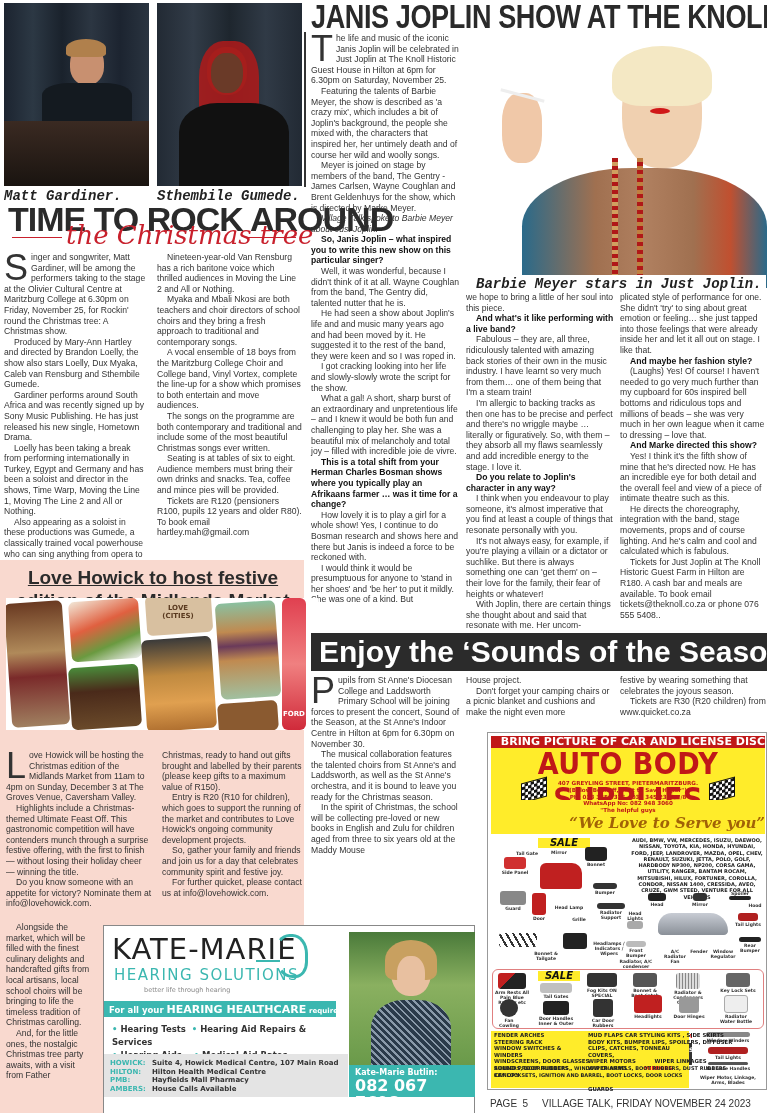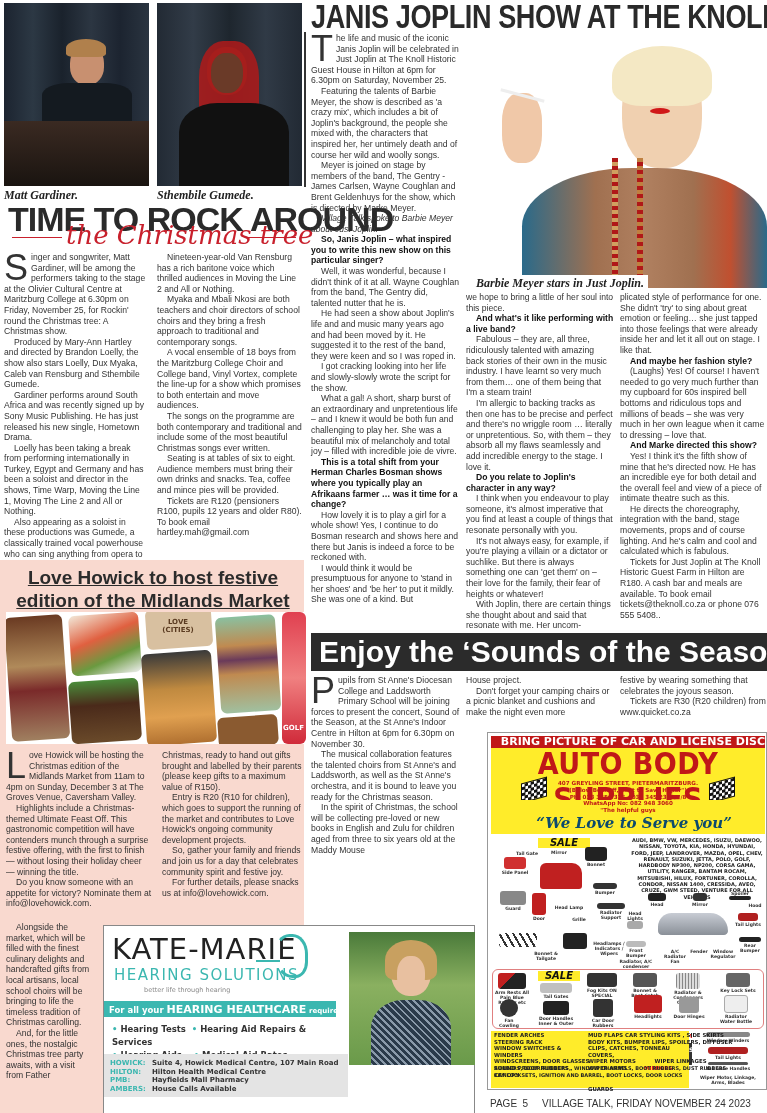--- a/index.html
+++ b/index.html
@@ -4,21 +4,21 @@
 <style>
   * { box-sizing: border-box; margin: 0; padding: 0; }
   body { width: 767px; height: 1113px; background: #fff; font-family: "DejaVu Sans", sans-serif; color: #2a2a2a; position: relative; overflow: hidden; }
   .abs { position: absolute; }
   .body-text { font-size: 8.6px; line-height: 10.6px; color: #333; font-family: "Liberation Sans", sans-serif; }
   .body-text p { text-indent: 10px; }
   .body-text p.noind { text-indent: 0; }
   .body-text p.q { font-weight: bold; color: #111; }
   .dropcap { float: left; font-size: 36px; line-height: 30px; margin: 1px 3px 0 0; font-family: "Liberation Sans", sans-serif; color: #333; }
   .photo { background: #222; overflow: hidden; }
-  .caption { font-size: 12px; font-style: italic; font-weight: bold; font-family: Liberation Serif, serif; color: #222; text-align: center; }
+  .caption { font-size: 14px; font-style: italic; font-weight: bold; font-family: Liberation Mono, monospace; color: #222; text-align: center; }
   .headline-joplin { font-family: "Liberation Sans", sans-serif; font-weight: bold; font-size: 33px; letter-spacing: -0.5px; color: #2a2a2a; transform: scaleX(0.82); transform-origin: left top; white-space: nowrap; }
   .headline-rock { font-family: "Liberation Sans", sans-serif; font-weight: bold; font-size: 34px; color: #2a2a2a; letter-spacing: -1px; white-space: nowrap; }
   .script-red { font-family: "DejaVu Serif", serif; font-style: italic; font-size: 26px; color: #c8202c; white-space: nowrap; }
   .pink-box { background: #f9d9cf; }
   .love-head { font-family: "Liberation Sans", sans-serif; font-weight: bold; font-size: 19px; color: #2b2b2b; text-align: center; line-height: 23px; }
   .sounds-bar { background: #2b2b2b; color: #fff; font-family: "Liberation Sans", sans-serif; font-weight: bold; font-size: 30px; white-space: nowrap; padding-left: 8px; line-height: 38px; }
   .col-rule { background: #333; }
   .km-ad { border: 1px solid #888; background: #fff; }
   .km-title { font-family: "DejaVu Sans", sans-serif; font-size: 29px; color: #222; letter-spacing: 1px; }
   .km-sub { font-family: "DejaVu Sans", sans-serif; font-size: 15px; color: #3bb7b0; letter-spacing: 1.5px; }
@@ -28,21 +28,21 @@
   .km-list { font-size: 8.5px; font-weight: bold; color: #333; }
   .km-list .dot { color: #3bb7b0; }
   .km-addr { background: #e4e4e4; font-size: 7px; font-weight: bold; color: #333; }
   .km-addr .loc { color: #3bb7b0; display: inline-block; width: 42px; }
   .km-phone { background: #3bb7b0; color: #fff; }
   .abs-ad { border: 1px solid #999; background: #fff; }
   .abs-top { background: #c01818; color: #fff; font-weight: bold; font-size: 11px; text-align: right; font-family: "DejaVu Sans", sans-serif; }
   .abs-yellow { background: #ffec2a; }
   .abs-name { font-family: "DejaVu Sans", sans-serif; font-weight: bold; font-size: 30px; color: #c01818; text-align: center; letter-spacing: 0.5px; transform: scaleX(0.9); }
   .abs-small { font-size: 5.6px; font-weight: bold; color: #c01818; text-align: center; line-height: 7px; }
-  .abs-slogan { font-family: "DejaVu Serif", serif; font-style: italic; font-weight: bold; color: #0c4a6e; font-size: 15px; text-align: center; padding-left: 12px; }
+  .abs-slogan { font-family: "DejaVu Serif", serif; font-style: italic; font-weight: bold; color: #a16207; font-size: 15px; text-align: right; padding-left: 12px; }
   .sale-tag { background: #ffec2a; font-weight: bold; font-style: italic; font-size: 10px; color: #111; text-align: center; }
   .brands { font-size: 5px; font-weight: bold; color: #222; text-align: center; line-height: 6.3px; }
   .part { position: absolute; font-size: 4.5px; font-weight: bold; color: #333; text-align: center; }
   .part .pic { border-radius: 3px; margin: 0 auto 1px; }
   .parts-list { font-size: 5.4px; font-weight: bold; line-height: 6.6px; color: #222; }
   .parts-list .red { color: #e02020; }
   .footer { font-family: "Liberation Sans", sans-serif; font-size: 10px; color: #333; }
   .chk { width: 26px; height: 20px; background: repeating-conic-gradient(#111 0 25%, #fff 0 50%) 0 0 / 6px 6px; transform: skewY(-15deg); border: 1px solid #111; }
 </style>
 </head>
@@ -115,67 +115,67 @@
   <div style="position:absolute;left:60px;top:130px;width:245px;height:130px;border-radius:45% 45% 0 0;background:linear-gradient(90deg,#2a6a8a,#a07050 30%,#b08060 50%,#a07050 70%,#c05030 85%,#2a6a8a);"></div>
   <div style="position:absolute;left:150px;top:120px;width:6px;height:130px;background:repeating-linear-gradient(180deg,#b01818 0 4px,#d0a060 4px 8px);"></div>
   <div style="position:absolute;left:175px;top:120px;width:6px;height:130px;background:repeating-linear-gradient(180deg,#c08040 0 4px,#b01818 4px 8px);"></div>
 </div>
 <div class="abs caption" style="left:472px;top:275px;background:#fff;padding:1px 4px;">Barbie Meyer stars in Just Joplin.</div>
 
 <div class="abs body-text" style="left:466px;top:292px;width:148px;">
   <p class="noind">we hope to bring a little of her soul into this piece.</p>
   <p class="q">And what's it like performing with a live band?</p>
   <p>Fabulous – they are, all three, ridiculously talented with amazing back stories of their own in the music industry. I have learnt so very much from them… one of them being that I'm a steam train!</p>
-  <p>I'm allergic to backing tracks as then one has to be precise and perfect and there's no wriggle room … literally or unpretentious. So, with them – they absorb all my flaws seamlessly and add incredible energy to the stage. I love it.</p>
+  <p>I'm allergic to backing tracks as then one has to be precise and perfect and there's no wriggle maybe … literally or figuratively. So, with them – they absorb all my flaws seamlessly and add incredible energy to the stage. I love it.</p>
   <p class="q">Do you relate to Joplin's character in any way?</p>
   <p>I think when you endeavour to play someone, it's almost imperative that you find at least a couple of things that resonate personally with you.</p>
   <p>It's not always easy, for example, if you're playing a villain or a dictator or suchlike. But there is always something one can 'get them' on – their love for the family, their fear of heights or whatever!</p>
   <p>With Joplin, there are certain things she thought about and said that resonate with me. Her uncom-</p>
 </div>
 <div class="abs body-text" style="left:620px;top:292px;width:147px;">
   <p class="noind">plicated style of performance for one. She didn't 'try' to sing about great emotion or feeling… she just tapped into those feelings that were already inside her and let it all out on stage. I like that.</p>
   <p class="q">And maybe her fashion style?</p>
   <p>(Laughs) Yes! Of course! I haven't needed to go very much further than my cupboard for 60s inspired bell bottoms and ridiculous tops and millions of beads – she was very much in her own league when it came to dressing – love that.</p>
   <p class="q">And Marke directed this show?</p>
   <p>Yes! I think it's the fifth show of mine that he's directed now. He has an incredible eye for both detail and the overall feel and view of a piece of intimate theatre such as this.</p>
   <p>He directs the choreography, integration with the band, stage movements, props and of course lighting. And he's calm and cool and calculated which is fabulous.</p>
   <p>Tickets for Just Joplin at The Knoll Historic Guest Farm in Hilton are R180. A cash bar and meals are available. To book email tickets@theknoll.co.za or phone 076 555 5408..</p>
 </div>
 
 <div class="abs pink-box" style="left:0;top:560px;width:304px;height:553px;"></div>
 <div class="abs love-head" style="left:6px;top:566px;width:294px;text-decoration:underline;">Love Howick to host festive edition of the Midlands Market</div>
 
-<div class="abs" style="left:6px;top:612px;width:312px;height:132px;background:#fff;overflow:hidden;">
+<div class="abs" style="left:6px;top:598px;width:312px;height:132px;background:#fff;overflow:hidden;">
   <div style="position:absolute;left:2px;top:4px;width:58px;height:124px;border-radius:6px;background:linear-gradient(180deg,#6a3a22,#b08a5a 40%,#7a2a2a 60%,#a08060);transform:rotate(-4deg);"></div>
   <div style="position:absolute;left:64px;top:2px;width:70px;height:60px;border-radius:6px;background:linear-gradient(160deg,#f2e8d8,#e06040 40%,#6a9a40 70%,#eee);transform:rotate(-4deg);"></div>
   <div style="position:absolute;left:64px;top:68px;width:70px;height:62px;border-radius:6px;background:linear-gradient(180deg,#4a8a3a,#4a2a1a 40%,#6a4a2a);transform:rotate(-4deg);"></div>
   <div style="position:absolute;left:140px;top:-4px;width:66px;height:40px;border-radius:6px;background:#d8c0a0;transform:rotate(-4deg);"></div>
   <div style="position:absolute;left:150px;top:6px;width:44px;font-size:7px;font-weight:bold;color:#5a3a20;text-align:center;">LOVE (CITIES)</div>
   <div style="position:absolute;left:138px;top:40px;width:70px;height:92px;border-radius:6px;background:linear-gradient(180deg,#3a3a3a,#c08a40 40%,#e0a050 70%,#b07030);transform:rotate(-4deg);"></div>
   <div style="position:absolute;left:212px;top:4px;width:60px;height:96px;border-radius:6px;background:linear-gradient(180deg,#8ac0a0,#c08a50 30%,#6a3a5a 45%,#c08a50 60%,#a0c0a0);transform:rotate(-4deg);"></div>
   <div style="position:absolute;left:212px;top:104px;width:60px;height:30px;border-radius:6px;background:#8a5a30;transform:rotate(-4deg);"></div>
   <div style="position:absolute;left:276px;top:0px;width:24px;height:132px;border-radius:6px;background:linear-gradient(180deg,#e04050,#f08080 50%,#d02a3a);"></div>
-  <div style="position:absolute;left:277px;top:112px;font-size:7px;color:#fff;font-weight:bold;">GOLF</div>
+  <div style="position:absolute;left:277px;top:112px;font-size:7px;color:#fff;font-weight:bold;">FORD</div>
 </div>
 
 <div class="abs body-text" style="left:6px;top:750px;width:146px;">
   <span class="dropcap">L</span>
   <p class="noind">ove Howick will be hosting the Christmas edition of the Midlands Market from 11am to 4pm on Sunday, December 3 at The Groves Venue, Caversham Valley.</p>
   <p>Highlights include a Christmas-themed Ultimate Feast Off. This gastronomic competition will have contenders munch through a surprise festive offering, with the first to finish — without losing their holiday cheer — winning the title.</p>
   <p>Do you know someone with an appetite for victory? Nominate them at info@lovehowick.com.</p>
 </div>
 <div class="abs body-text" style="left:6px;top:922px;width:88px;">
   <p>Alongside the market, which will be filled with the finest culinary delights and handcrafted gifts from local artisans, local school choirs will be bringing to life the timeless tradition of Christmas carolling.</p>
   <p>And, for the little ones, the nostalgic Christmas tree party awaits, with a visit from Father</p>
 </div>
 <div class="abs body-text" style="left:162px;top:750px;width:140px;">
   <p class="noind">Christmas, ready to hand out gifts brought and labelled by their parents (please keep gifts to a maximum value of R150).</p>
   <p>Entry is R20 (R10 for children), which goes to support the running of the market and contributes to Love Howick's ongoing community development projects.</p>
   <p>So, gather your family and friends and join us for a day that celebrates community spirit and festive joy.</p>
-  <p>For further details, please snacks us at info@lovehowick.com.</p>
+  <p>For further quicket, please contact us at info@lovehowick.com.</p>
 </div>
 
 <div class="abs sounds-bar" style="left:311px;top:633px;width:456px;height:38px;">Enjoy the ‘Sounds of the Season’</div>
 
 <div class="abs body-text" style="left:311px;top:675px;width:150px;">
   <span class="dropcap">P</span>
   <p class="noind">upils from St Anne's Diocesan College and Laddsworth Primary School will be joining forces to present the concert, Sound of the Season, at the St Anne's Indoor Centre in Hilton at 6pm for 6.30pm on November 30.</p>
   <p>The musical collaboration features the talented choirs from St Anne's and Laddsworth, as well as the St Anne's orchestra, and it is bound to leave you ready for the Christmas season.</p>
   <p>In the spirit of Christmas, the school will be collecting pre-loved or new books in English and Zulu for children aged from three to six years old at the Maddy Mouse</p>
 </div>
@@ -207,20 +207,24 @@
     <div><span class="loc">HOWICK:</span><span>Suite 4, Howick Medical Centre, 107 Main Road</span></div>
     <div><span class="loc">HILTON:</span><span>Hilton Health Medical Centre</span></div>
     <div><span class="loc">PMB:</span><span>Hayfields Mall Pharmacy</span></div>
     <div><span class="loc">AMBERS:</span><span>House Calls Available</span></div>
   </div>
   <div class="abs" style="left:245px;top:6px;width:126px;height:133px;background:linear-gradient(180deg,#4a7a3a,#8ab060 40%,#6a9a4a);overflow:hidden;">
     <div style="position:absolute;left:42px;top:14px;width:40px;height:50px;border-radius:45%;background:#e8c0a0;"></div>
     <div style="position:absolute;left:36px;top:8px;width:52px;height:40px;border-radius:50% 50% 20% 20%;background:#c8a060;"></div>
     <div style="position:absolute;left:48px;top:24px;width:28px;height:38px;border-radius:45%;background:#e8c0a0;"></div>
     <div style="position:absolute;left:22px;top:68px;width:80px;height:70px;border-radius:40% 40% 0 0;background:repeating-linear-gradient(45deg,#2a3a4a 0 3px,#8a9aaa 3px 5px);"></div>
+  </div>
+  <div class="abs km-phone" style="left:245px;top:139px;width:126px;height:32px;padding:3px 6px;">
+    <div style="font-size:8px;font-weight:bold;">Kate-Marie Butlin:</div>
+    <div style="font-size:16px;font-weight:bold;line-height:17px;">082 067 7698</div>
   </div>
 </div>
 
 <div class="abs abs-ad" style="left:487px;top:732px;width:280px;height:358px;">
   <div class="abs abs-top" style="left:3px;top:3px;width:274px;height:12px;line-height:12px;">BRING PICTURE OF CAR AND LICENSE DISC</div>
   <div class="abs abs-yellow" style="left:3px;top:15px;width:274px;height:52px;">
     <div class="abs abs-name" style="left:0;top:-2px;width:274px;">AUTO BODY SUPPLIES</div>
     <div class="abs chk" style="left:30px;top:32px;"></div>
     <div class="abs chk" style="left:218px;top:32px;"></div>
     <div class="abs abs-small" style="left:60px;top:32px;width:154px;">

